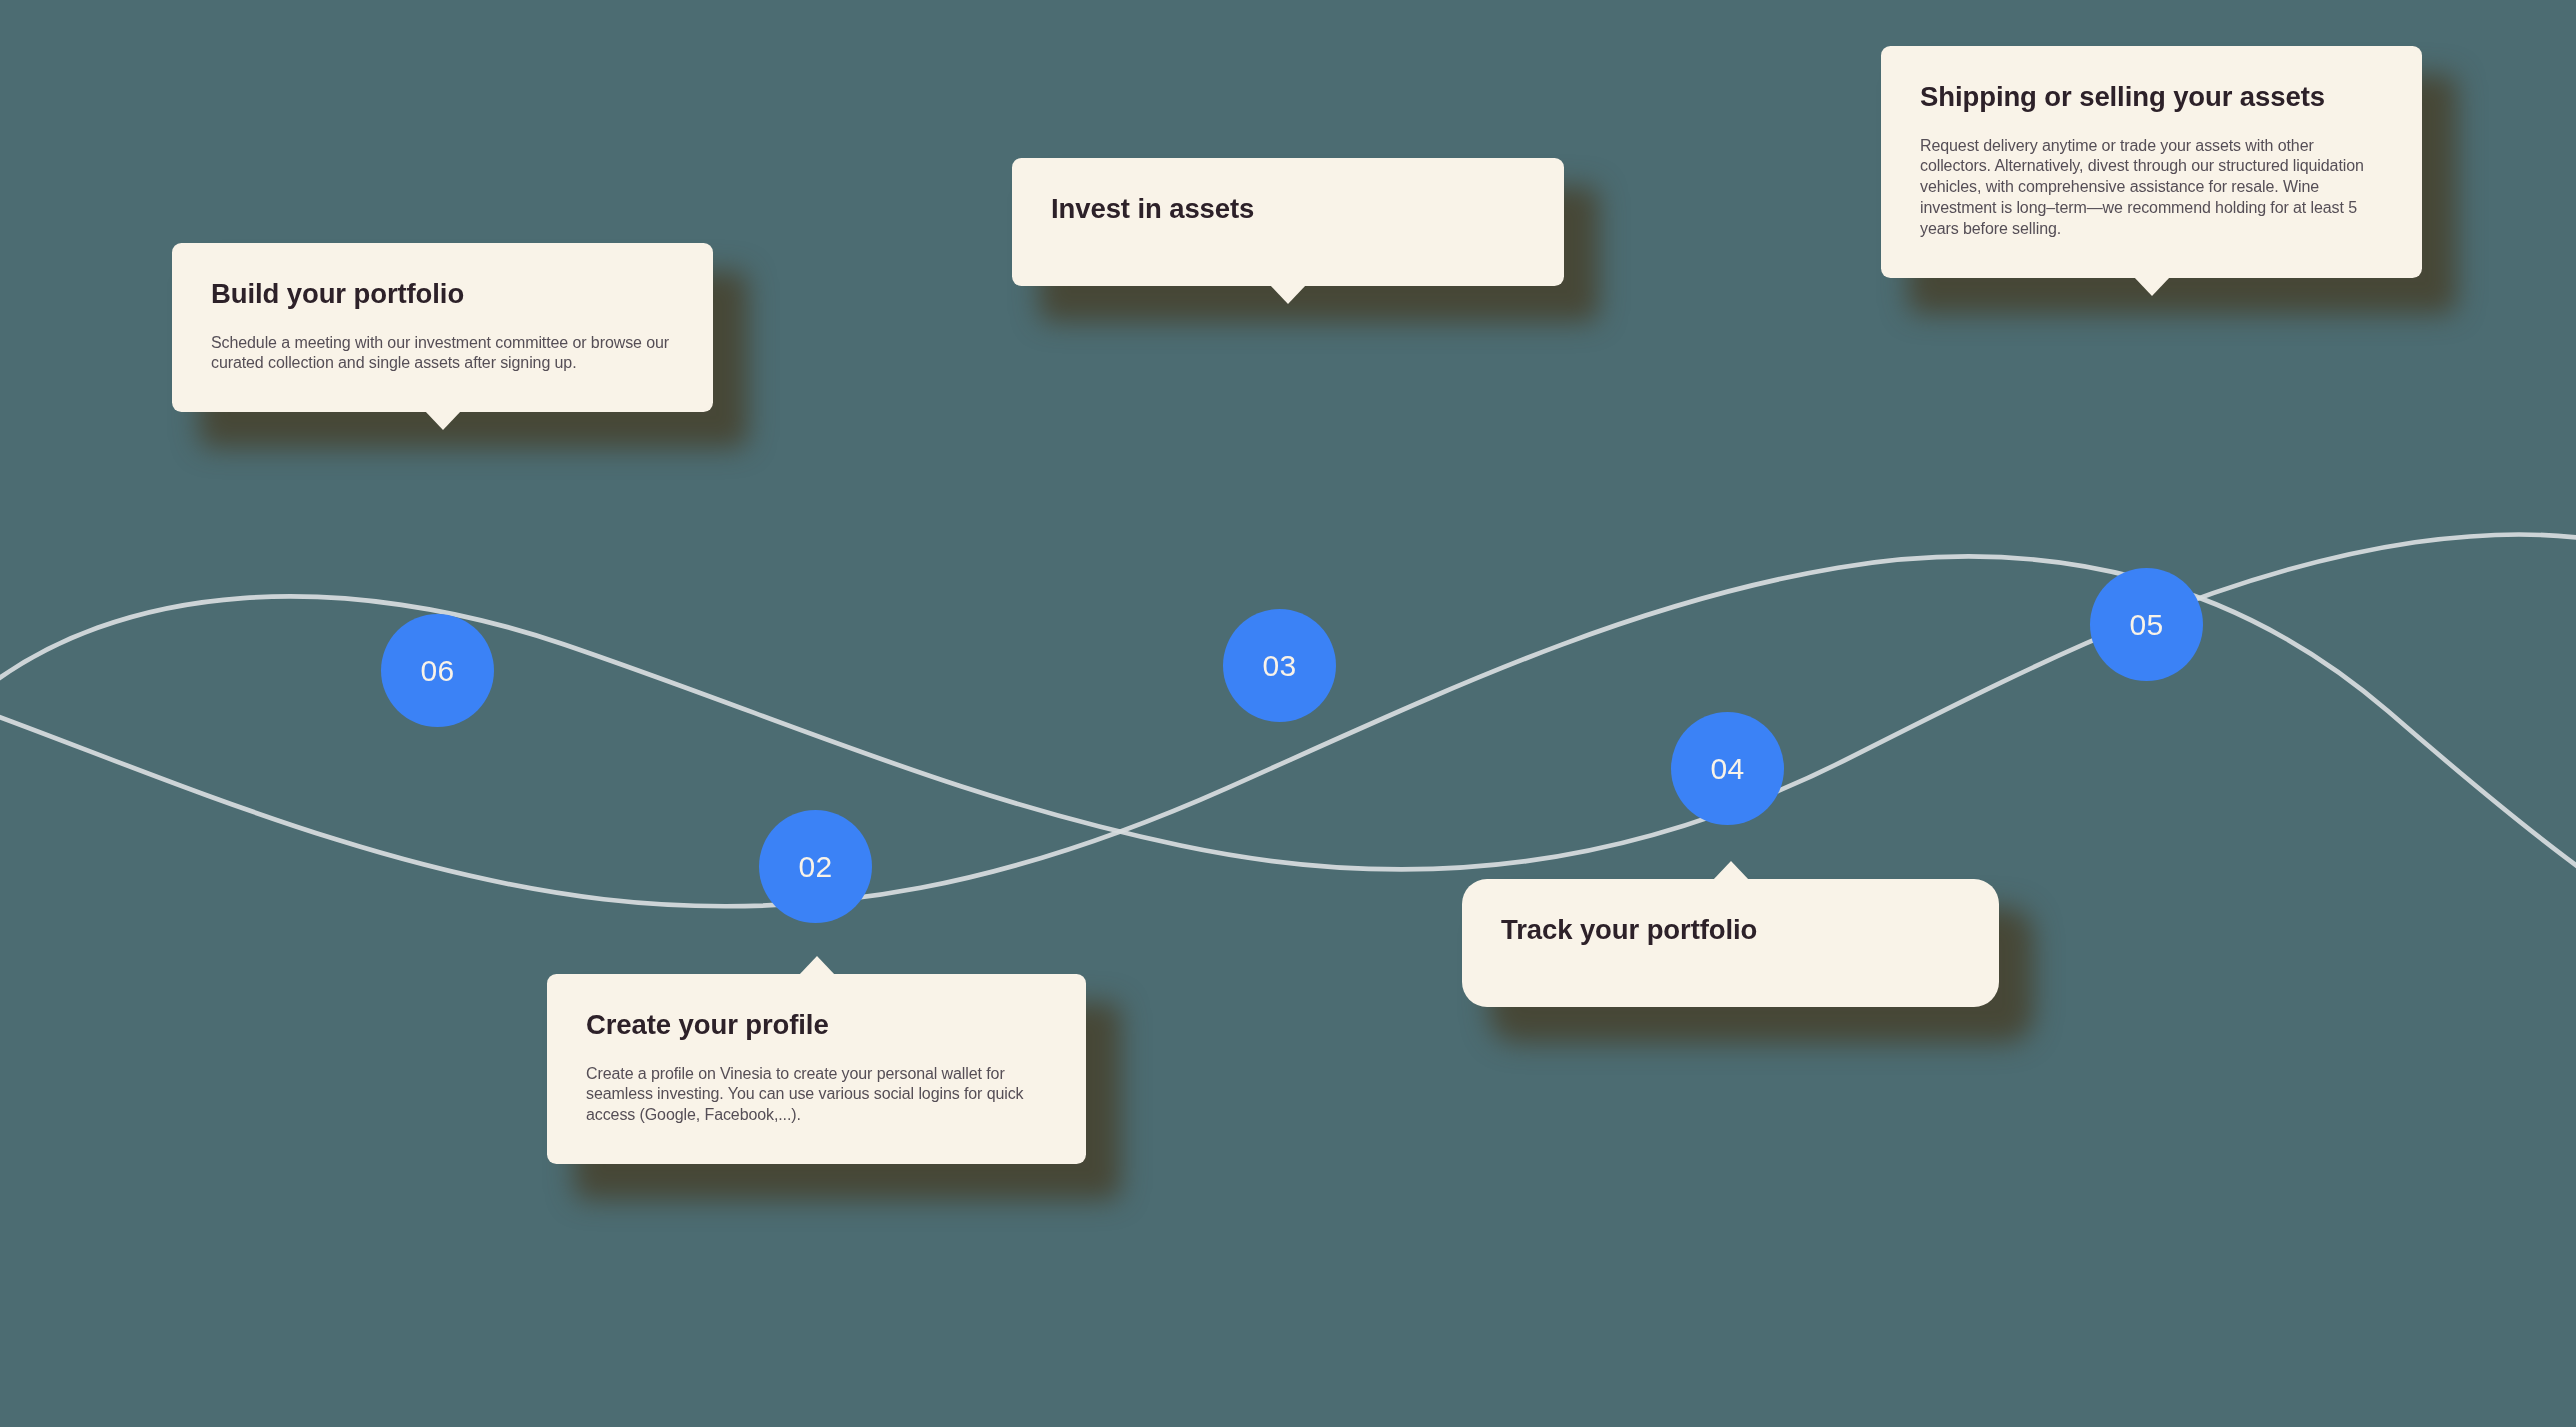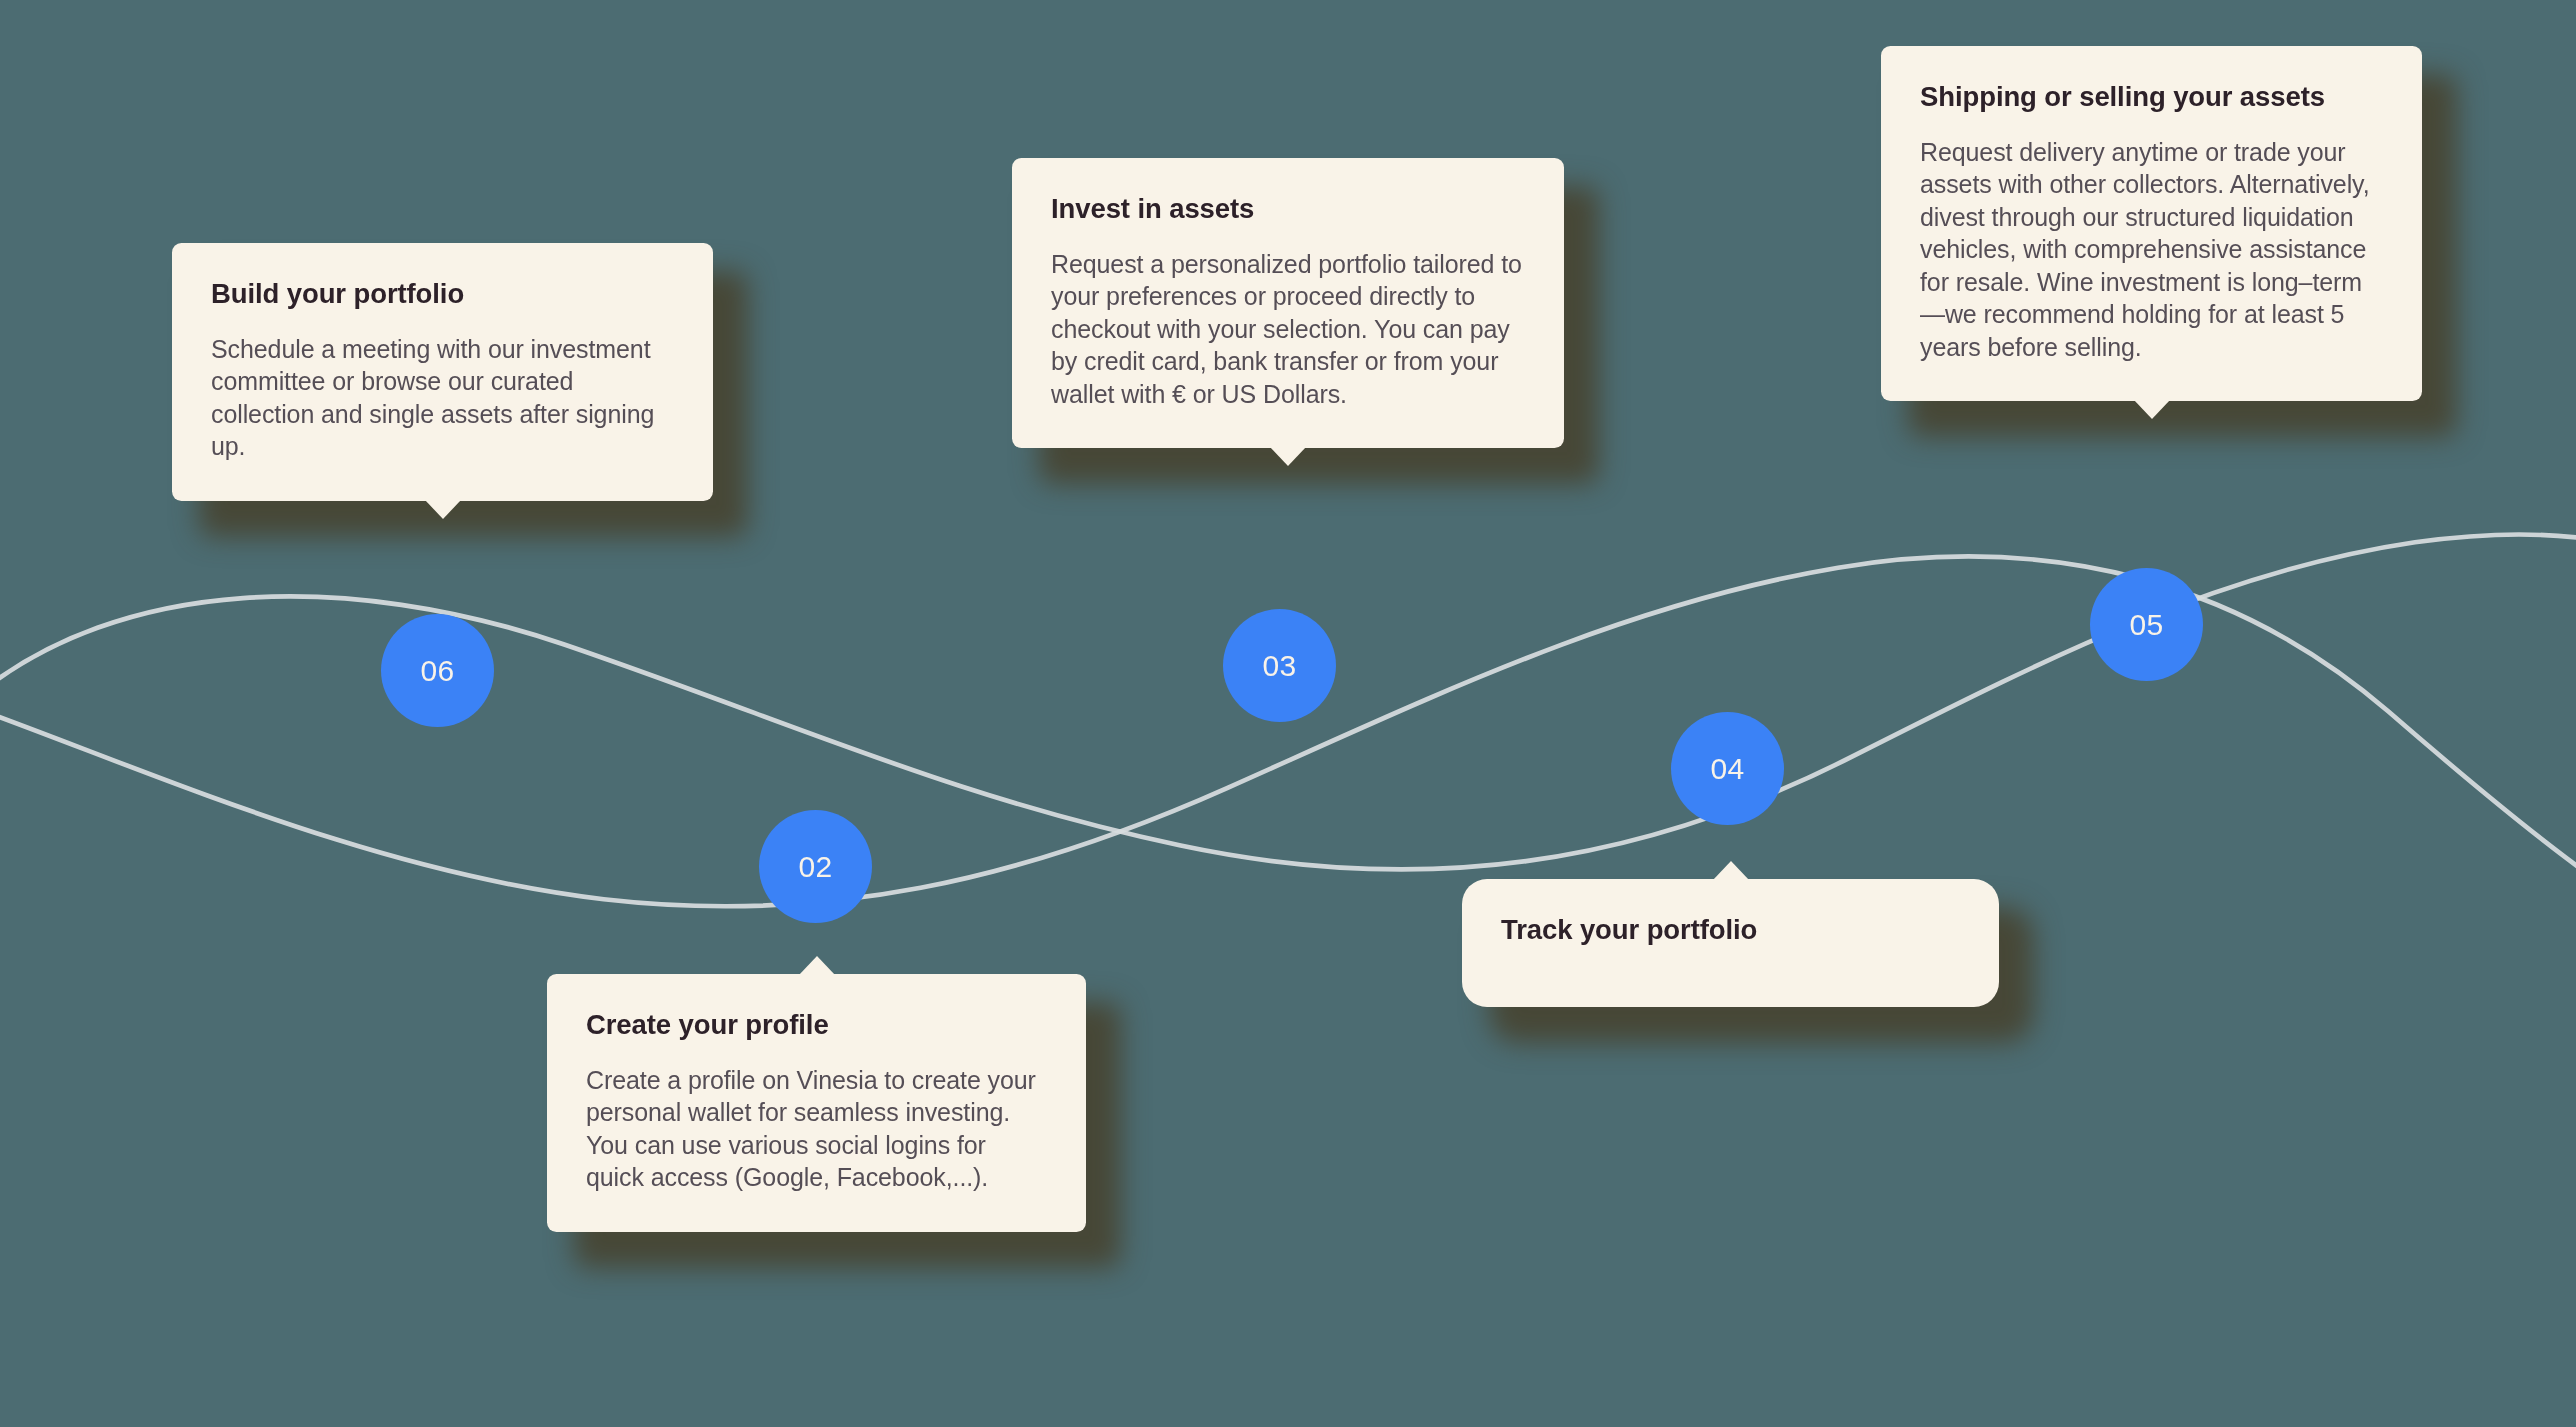--- a/index.html
+++ b/index.html
@@ -38,21 +38,21 @@
   .card-title {
     font-size: 27.5px;
     font-weight: bold;
     color: #2d2129;
     letter-spacing: -0.1px;
     line-height: 1.15;
     margin-bottom: 23px;
     white-space: nowrap;
   }
   .card-body {
-    font-size: 25px;
+    font-size: 16px;
     color: #554e56;
     line-height: 1.30;
     letter-spacing: -0.1px;
   }
   
   .tail {
     position: absolute;
     left: 50%;
     bottom: -18px;
     margin-left: -18px;
@@ -127,21 +127,20 @@
   </div>
 
   <div class="card" id="card-2">
     <div class="tail-up"></div>
     <div class="card-title">Create your profile</div>
     <div class="card-body">Create a profile on Vinesia to create your personal wallet for seamless investing. You can use various social logins for quick access (Google, Facebook,...).</div>
   </div>
 
   <div class="card" id="card-3">
     <div class="card-title">Invest in assets</div>
-    <div class="card-body">Request a personalized portfolio tailored to your preferences or proceed directly to checkout with your selection. You can pay by credit card, bank transfer or from your wallet with € or US Dollars.</div>
     <div class="tail"></div>
   </div>
 
   <div class="card" id="card-4">
     <div class="tail-up"></div>
     <div class="card-title">Track your portfolio</div>
   </div>
 
   <div class="card" id="card-5">
     <div class="card-title">Shipping or selling your assets</div>

